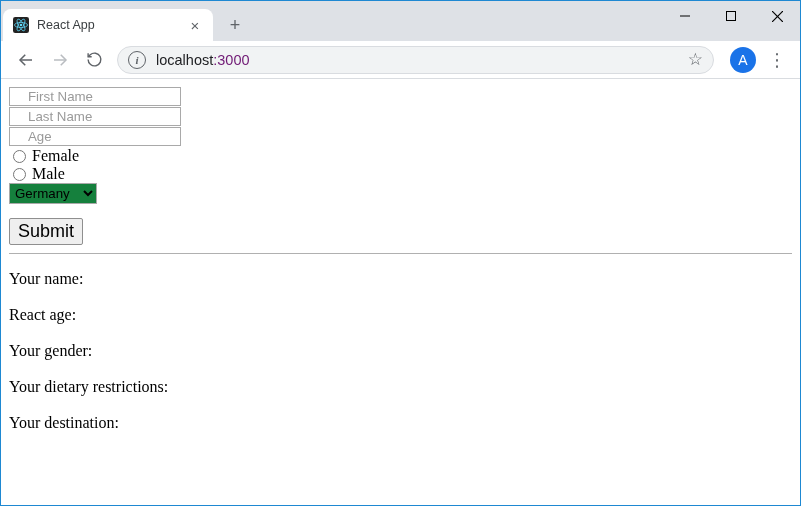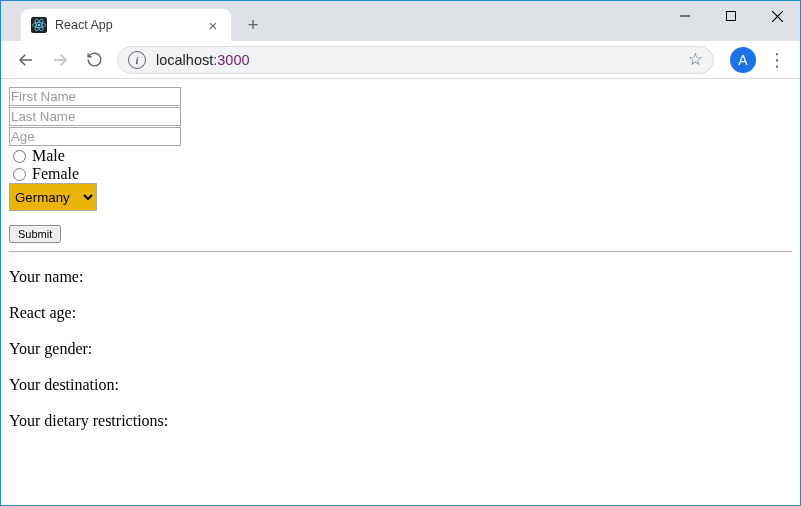--- a/index.html
+++ b/index.html
@@ -17,21 +17,21 @@
       height: 40px;
       background: #dee1e6;
       display: flex;
       align-items: flex-end;
       position: relative;
     }
     .tabs-row {
       display: flex;
       align-items: flex-end;
       height: 100%;
-      padding-left: 20px;
+      padding-left: 2px;
     }
     .tab {
       display: flex;
       align-items: center;
       background: #fff;
       height: 32px;
       border-top-left-radius: 8px;
       border-top-right-radius: 8px;
       padding: 0 10px;
       min-width: 210px;
@@ -113,46 +113,46 @@
       padding: 8px 8px 8px 8px;
       font-size: 16px;
       color: #000;
     }
     .text-input {
       display:block;
       width: 172px;
       height: 19px;
       border: 1px solid #a9a9a9;
       background:#fff;
-      padding: 1px 1px;
+      padding: 1px 18px;
       font-family: Arial, sans-serif;
       font-size: 13.3px;
       color:#701a75;
       margin-bottom: 1px;
     }
     .text-input::placeholder { color:#9a9a9a; }
     .radio-row {
       display:flex; align-items:center; gap:6px;
       font-family:"Times New Roman", serif; font-size:16px;
       margin-left:4px;
     }
     .radio-row input { margin:0; }
     select.dest {
       width: 88px;
-      height: 28px;
+      height: 21px;
       border:1px solid #a9a9a9;
-      background:#eab308;
+      background:#15803d;
       font-family: Arial, sans-serif;
       font-size:13.3px;
       padding: 0 1px;
     }
     .submit {
       margin-top: 14px;
       font-family: Arial, sans-serif;
-      font-size: 11px;
+      font-size: 18px;
       padding: 2px 8px;
       background: #efefef;
       border: 1px solid #8f8f8f;
       border-radius: 2px;
       cursor:pointer;
     }
     hr.sep {
       margin: 8px 0 10px 0;
       border: none;
       border-top: 1px solid #b0b0b0;
@@ -242,25 +242,25 @@
   <div class="kebab">⋮</div>
 </div>
 
 <div class="content">
   <input class="text-input" placeholder="First Name" style="">
   <input class="text-input" placeholder="Last Name" style="">
   <input class="text-input" placeholder="Age" style="">
 
   <label class="radio-row">
     <input type="radio" name="gender" style="">
-    <span>Male</span>
+    <span>Female</span>
   </label>
   <label class="radio-row">
     <input type="radio" name="gender" style="">
-    <span>Female</span>
+    <span>Male</span>
   </label>
 
   <select class="dest">
     <option>Germany</option>
   </select>
 
   <div>
     <button class="submit">Submit</button>
   </div>
 
@@ -270,18 +270,18 @@
   <p class="info-p">
     <span>Your name:</span> <span></span>
   </p>
   <p class="info-p">
     <span>React age:</span> <span></span>
   </p>
   <p class="info-p">
     <span>Your gender:</span> <span></span>
   </p>
   <p class="info-p">
+    <span>Your dietary restrictions:</span> <span></span>
+  </p>
+  <p class="info-p">
     <span>Your destination:</span> <span></span>
   </p>
-  <p class="info-p">
-    <span>Your dietary restrictions:</span> <span></span>
-  </p>
 </div>
 
 </body></html>

